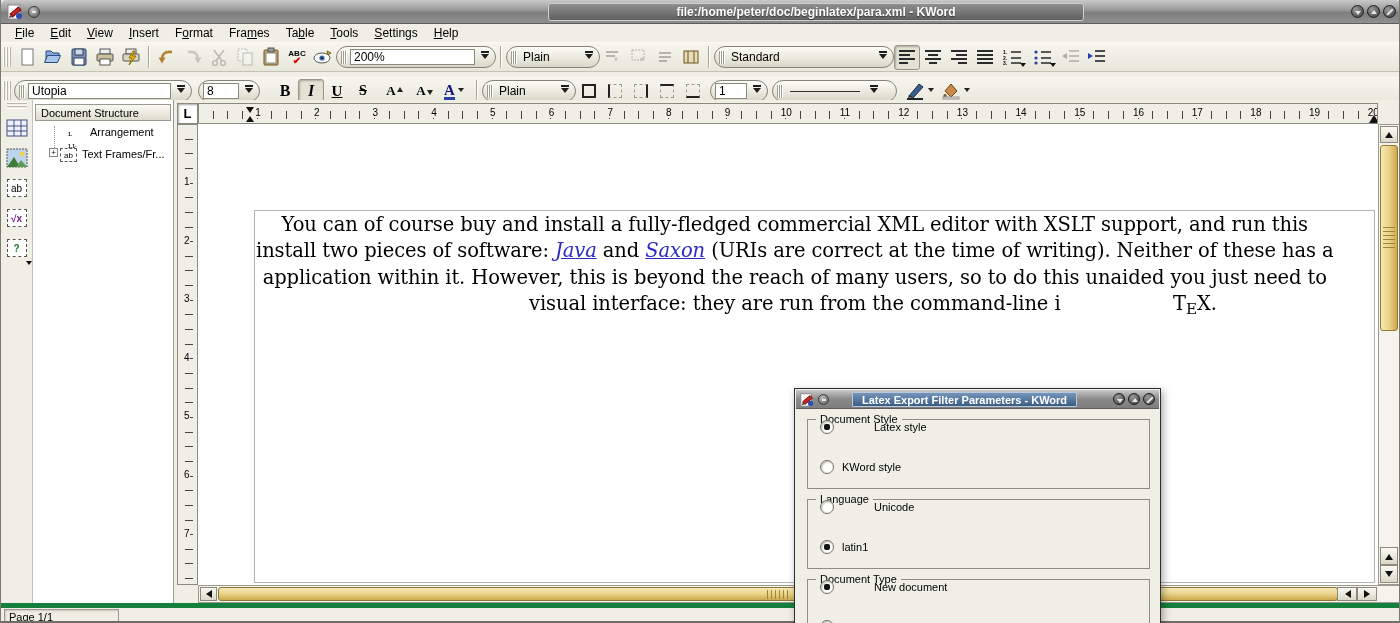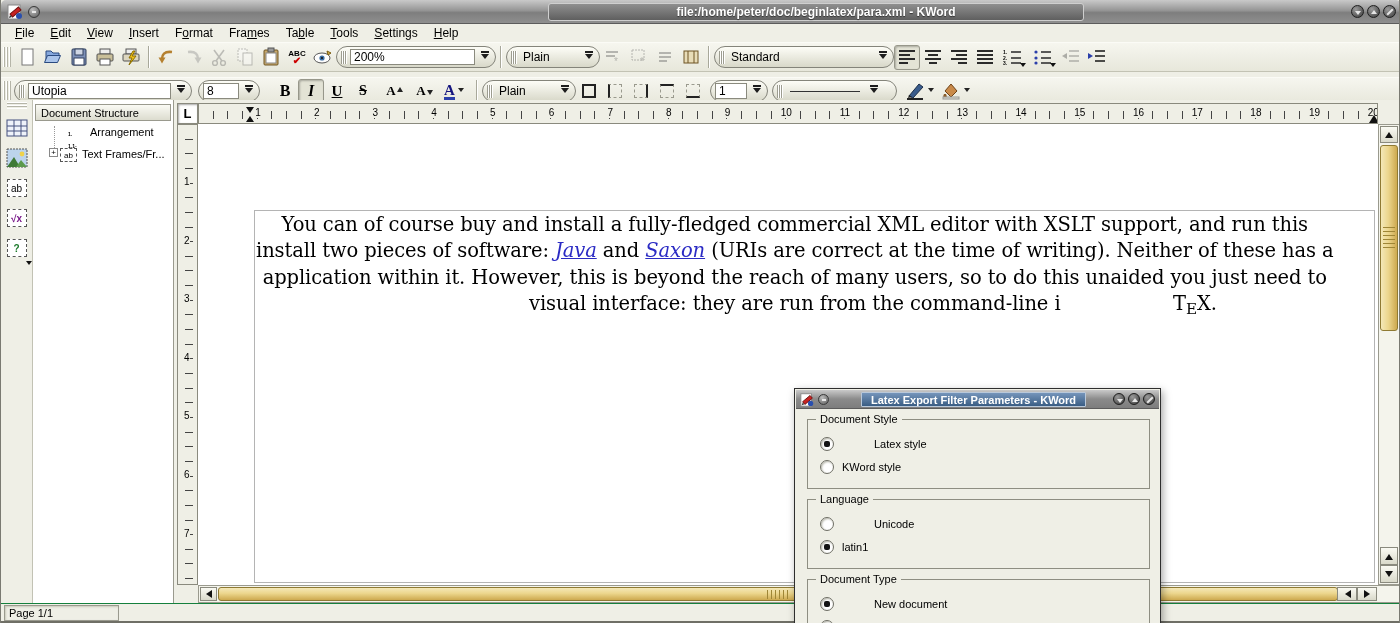--- a/index.html
+++ b/index.html
@@ -134,41 +134,41 @@
   .vthumb { position:absolute; left:1px; top:20px; width:18px; height:186px; border-radius:3px;
     background:linear-gradient(90deg,#f4e8b8,#ecd68d 45%,#cda94f); border:1px solid #8f7a33; }
   .vthumb .grips { position:absolute; left:2px; top:50%; width:12px; height:22px; transform:translateY(-50%);
     background:repeating-linear-gradient(180deg,#9f8636 0 1px,rgba(0,0,0,0) 1px 4px); }
   .hthumb { position:absolute; top:1px; left:19px; width:1120px; height:14px; border-radius:3px;
     background:linear-gradient(180deg,#f4e8b8,#ecd68d 45%,#cda94f); border:1px solid #8f7a33; }
   .hthumb .grips { position:absolute; top:2px; left:50%; height:9px; width:22px; transform:translateX(-50%);
     background:repeating-linear-gradient(90deg,#9f8636 0 1px,rgba(0,0,0,0) 1px 4px); }
   
   #statusbar { position:absolute; left:0; top:603px; width:1400px; height:18px; background:#efefe6;
-    border-top:1px solid #15803d; }
+    border-top:5px solid #15803d; }
   .status-cell { position:absolute; left:3px; top:1px; width:115px; height:16px; border:1px solid #9a9a8e;
     box-shadow:inset 1px 1px 2px #c9c9bc; font-size:11px; display:flex; align-items:center; padding-left:4px; background:#efefe6; }
   #bottom-edge { position:absolute; left:0; top:621px; width:1400px; height:2px; background:#6f6f66; }
   
   #dialog { position:absolute; left:793px; top:288px; width:367px; height:305px; background:#efefe6;
     border:1px solid #2e2e2e; box-shadow:2px 3px 8px rgba(0,0,0,.35); z-index:50; }
   .dlg-titlebar { position:absolute; left:1px; top:1px; width:363px; height:19px;
     background:linear-gradient(180deg,#c9c9c9,#8b8b8b 50%,#7d7d7d); border-bottom:1px solid #5c5c5c; }
-  .dlg-titlebox { position:absolute; left:65px; top:2px; width:225px; height:15px;
+  .dlg-titlebox { position:absolute; left:56px; top:2px; width:225px; height:15px;
     background:linear-gradient(180deg,#7595bb,#3a5d84); border:1px solid #b9c8da; border-radius:1px;
     color:#fff; font-weight:bold; font-size:11px; display:flex; align-items:center; justify-content:center; white-space:nowrap; }
   .dlg-titlebar .appicon { left:4px; top:2px; width:15px; height:15px; }
   .dlg-titlebar .sticky { left:22px; top:4px; width:11px; height:11px; }
   .dlg-titlebar .winbtns { right:4px; top:3px; }
   .dlg-titlebar .wbtn { width:12px; height:12px; }
   #dlg-groups { position:absolute; left:0; top:20px; width:367px; }
   .dlg-group { position:relative; margin:10px 12px 7px 12px; height:70px; border:1px solid #8e8e82; }
   .dlg-legend { position:absolute; left:8px; top:-7px; background:#efefe6; padding:0 4px; font-size:11px; }
   .radio-row { position:absolute; left:12px; display:flex; align-items:center; gap:8px; }
-  .radio-row.o0 { top:17px;gap:40px; } .radio-row.o1 { top:40px; }
+  .radio-row.o0 { top:0;gap:40px; } .radio-row.o1 { top:40px; }
   .radio { width:14px; height:14px; border-radius:50%; background:#fff; border:1px solid #6e6e64;
     box-shadow:inset 1px 1px 2px #b9b9ad; display:flex; align-items:center; justify-content:center; }
   .radio .dot { width:6px; height:6px; border-radius:2px; background:transparent; }
   .radio.checked .dot { background:#141414; }
   .radio-label { font-size:11px; }
   
   .al svg line { stroke:#2a2a2a; stroke-width:2; }
 </style>
 </head>
 <body>

